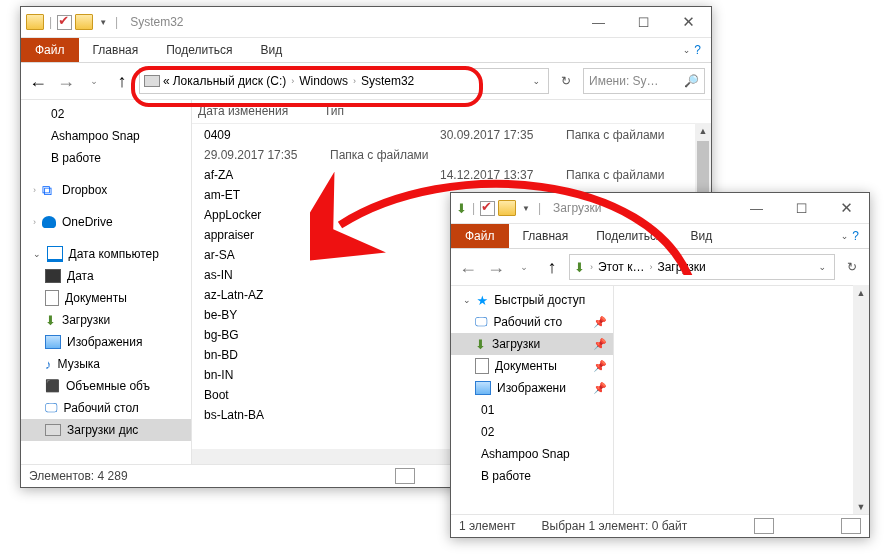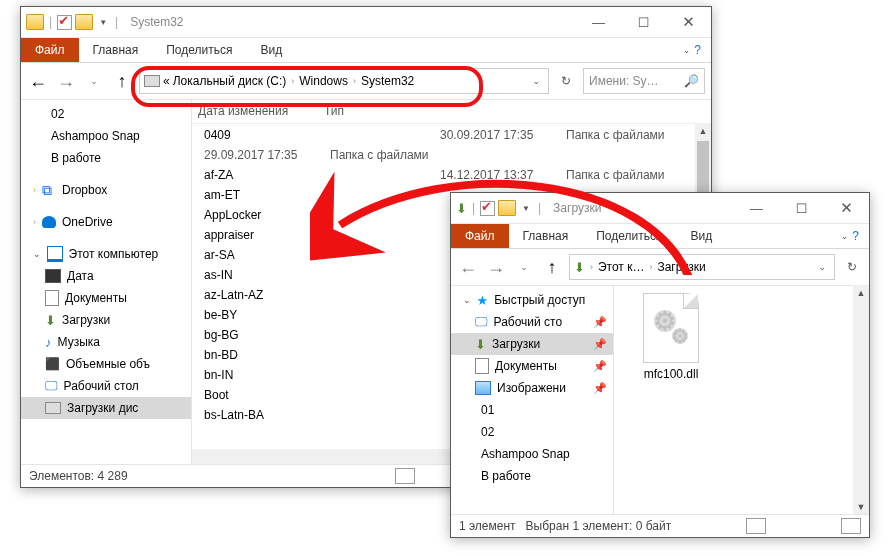--- a/index.html
+++ b/index.html
@@ -30,21 +30,21 @@
 .body{display:flex;position:absolute;top:94px;bottom:22px;left:0;right:0}
 .nav{width:170px;border-right:1px solid #e5e5e5;overflow:hidden;padding-top:4px}
 .nav-item{display:flex;align-items:center;height:22px;padding-left:24px;gap:6px;white-space:nowrap;overflow:hidden}
 .nav-item.sel{background:#d8d8d8}
 .nav-item.root{padding-left:12px}
 .content{flex:1;display:flex;position:relative}
 .col-header{position:absolute;top:0;left:0;right:0;height:24px;border-bottom:1px solid #eee;display:flex;align-items:center;color:#555;font-size:12px}
 .col-header span{padding-left:6px}
 .filelist{position:absolute;top:26px;left:6px;right:0;bottom:0;overflow:hidden}
 .file-row{display:flex;align-items:center;height:20px;gap:6px;white-space:nowrap}
-.statusbar{position:absolute;bottom:0;left:0;right:0;height:22px;border-top:1px solid #e5e5e5;display:flex;align-items:center;padding:0 8px;color:#444;gap:10px}
+.statusbar{position:absolute;bottom:0;left:0;right:0;height:22px;border-top:1px solid #e5e5e5;display:flex;align-items:center;padding:0 8px;color:#444;gap:26px}
 .statusbar .viewbtn{margin-left:auto;width:18px;height:14px;border:1px solid #999}
 .scrollbar-v{position:absolute;top:24px;bottom:0;right:0;width:16px;background:#f0f0f0}
 .scrollbar-v .thumb{position:absolute;left:2px;right:2px;top:18px;height:70px;background:#c2c2c2}
 .scrollbar-v .arr{position:absolute;left:0;right:0;height:16px;display:flex;align-items:center;justify-content:center;font-size:9px;color:#555}
 .scrollbar-h{position:absolute;left:0;right:16px;bottom:0;height:16px;background:#f0f0f0}
 .highlight{position:absolute;border:4px solid #e11;border-radius:18px;pointer-events:none}
 .icon-dropbox{width:14px;height:14px;position:relative;flex-shrink:0;color:#0061ff;font-size:14px;line-height:14px}
 .icon-onedrive{width:14px;height:12px;background:#0078d7;border-radius:50% 50% 30% 30%;flex-shrink:0}
 .icon-pc{width:14px;height:12px;border:1px solid #0078d7;border-bottom-width:3px;flex-shrink:0}
 .icon-drive{width:14px;height:10px;background:#ddd;border:1px solid #888;flex-shrink:0}
@@ -143,33 +143,37 @@
       <div style="height:10px"></div>
       <div class="nav-item root">
           <span style="color:#999;font-size:9px">›</span>
           <span class="icon-onedrive"></span>
           <span>OneDrive</span>
         </div>
       <div style="height:10px"></div>
       <div class="nav-item root">
           <span style="color:#555;font-size:9px">⌄</span>
           <span class="icon-pc"></span>
-          <span>Этот компьютер</span>
+          <span>Дата компьютер</span>
         </div>
       <div class="nav-item">
           <span class="icon-video"></span>
           <span>Дата</span>
         </div>
       <div class="nav-item">
           <span class="icon-doc"></span>
           <span>Документы</span>
         </div>
       <div class="nav-item">
           <span class="icon-download">⬇</span>
           <span>Загрузки</span>
+        </div>
+      <div class="nav-item">
+          <span class="icon-pic"></span>
+          <span>Изображения</span>
         </div>
       <div class="nav-item">
           <span class="icon-music">♪</span>
           <span>Музыка</span>
         </div>
       <div class="nav-item">
           <span class="icon-cube">⬛</span>
           <span>Объемные объ</span>
         </div>
       <div class="nav-item">
@@ -374,27 +378,20 @@
       <div class="nav-item">
           <span class="icon-folder"></span>
           <span>Ashampoo Snap</span>
         </div>
       <div class="nav-item">
           <span class="icon-folder"></span>
           <span>В работе</span>
         </div>
     </div>
     <div class="content" style="padding:12px">
-      <div class="dll-file" style="top:8px;left:14px">
-        <div class="dll-icon">
-          <div class="gear g1"></div>
-          <div class="gear g2"></div>
-        </div>
-        <span>mfc100.dll</span>
-      </div>
       <div class="scrollbar-v" style="top:0">
           <div class="arr" style="top:0">▲</div>
           <div class="arr" style="bottom:0">▼</div>
         </div>
     </div>
   </div>
   <div class="statusbar">
     <span>1 элемент</span>
     <span>Выбран 1 элемент: 0 байт</span>
     <span class="viewbtn"></span>

